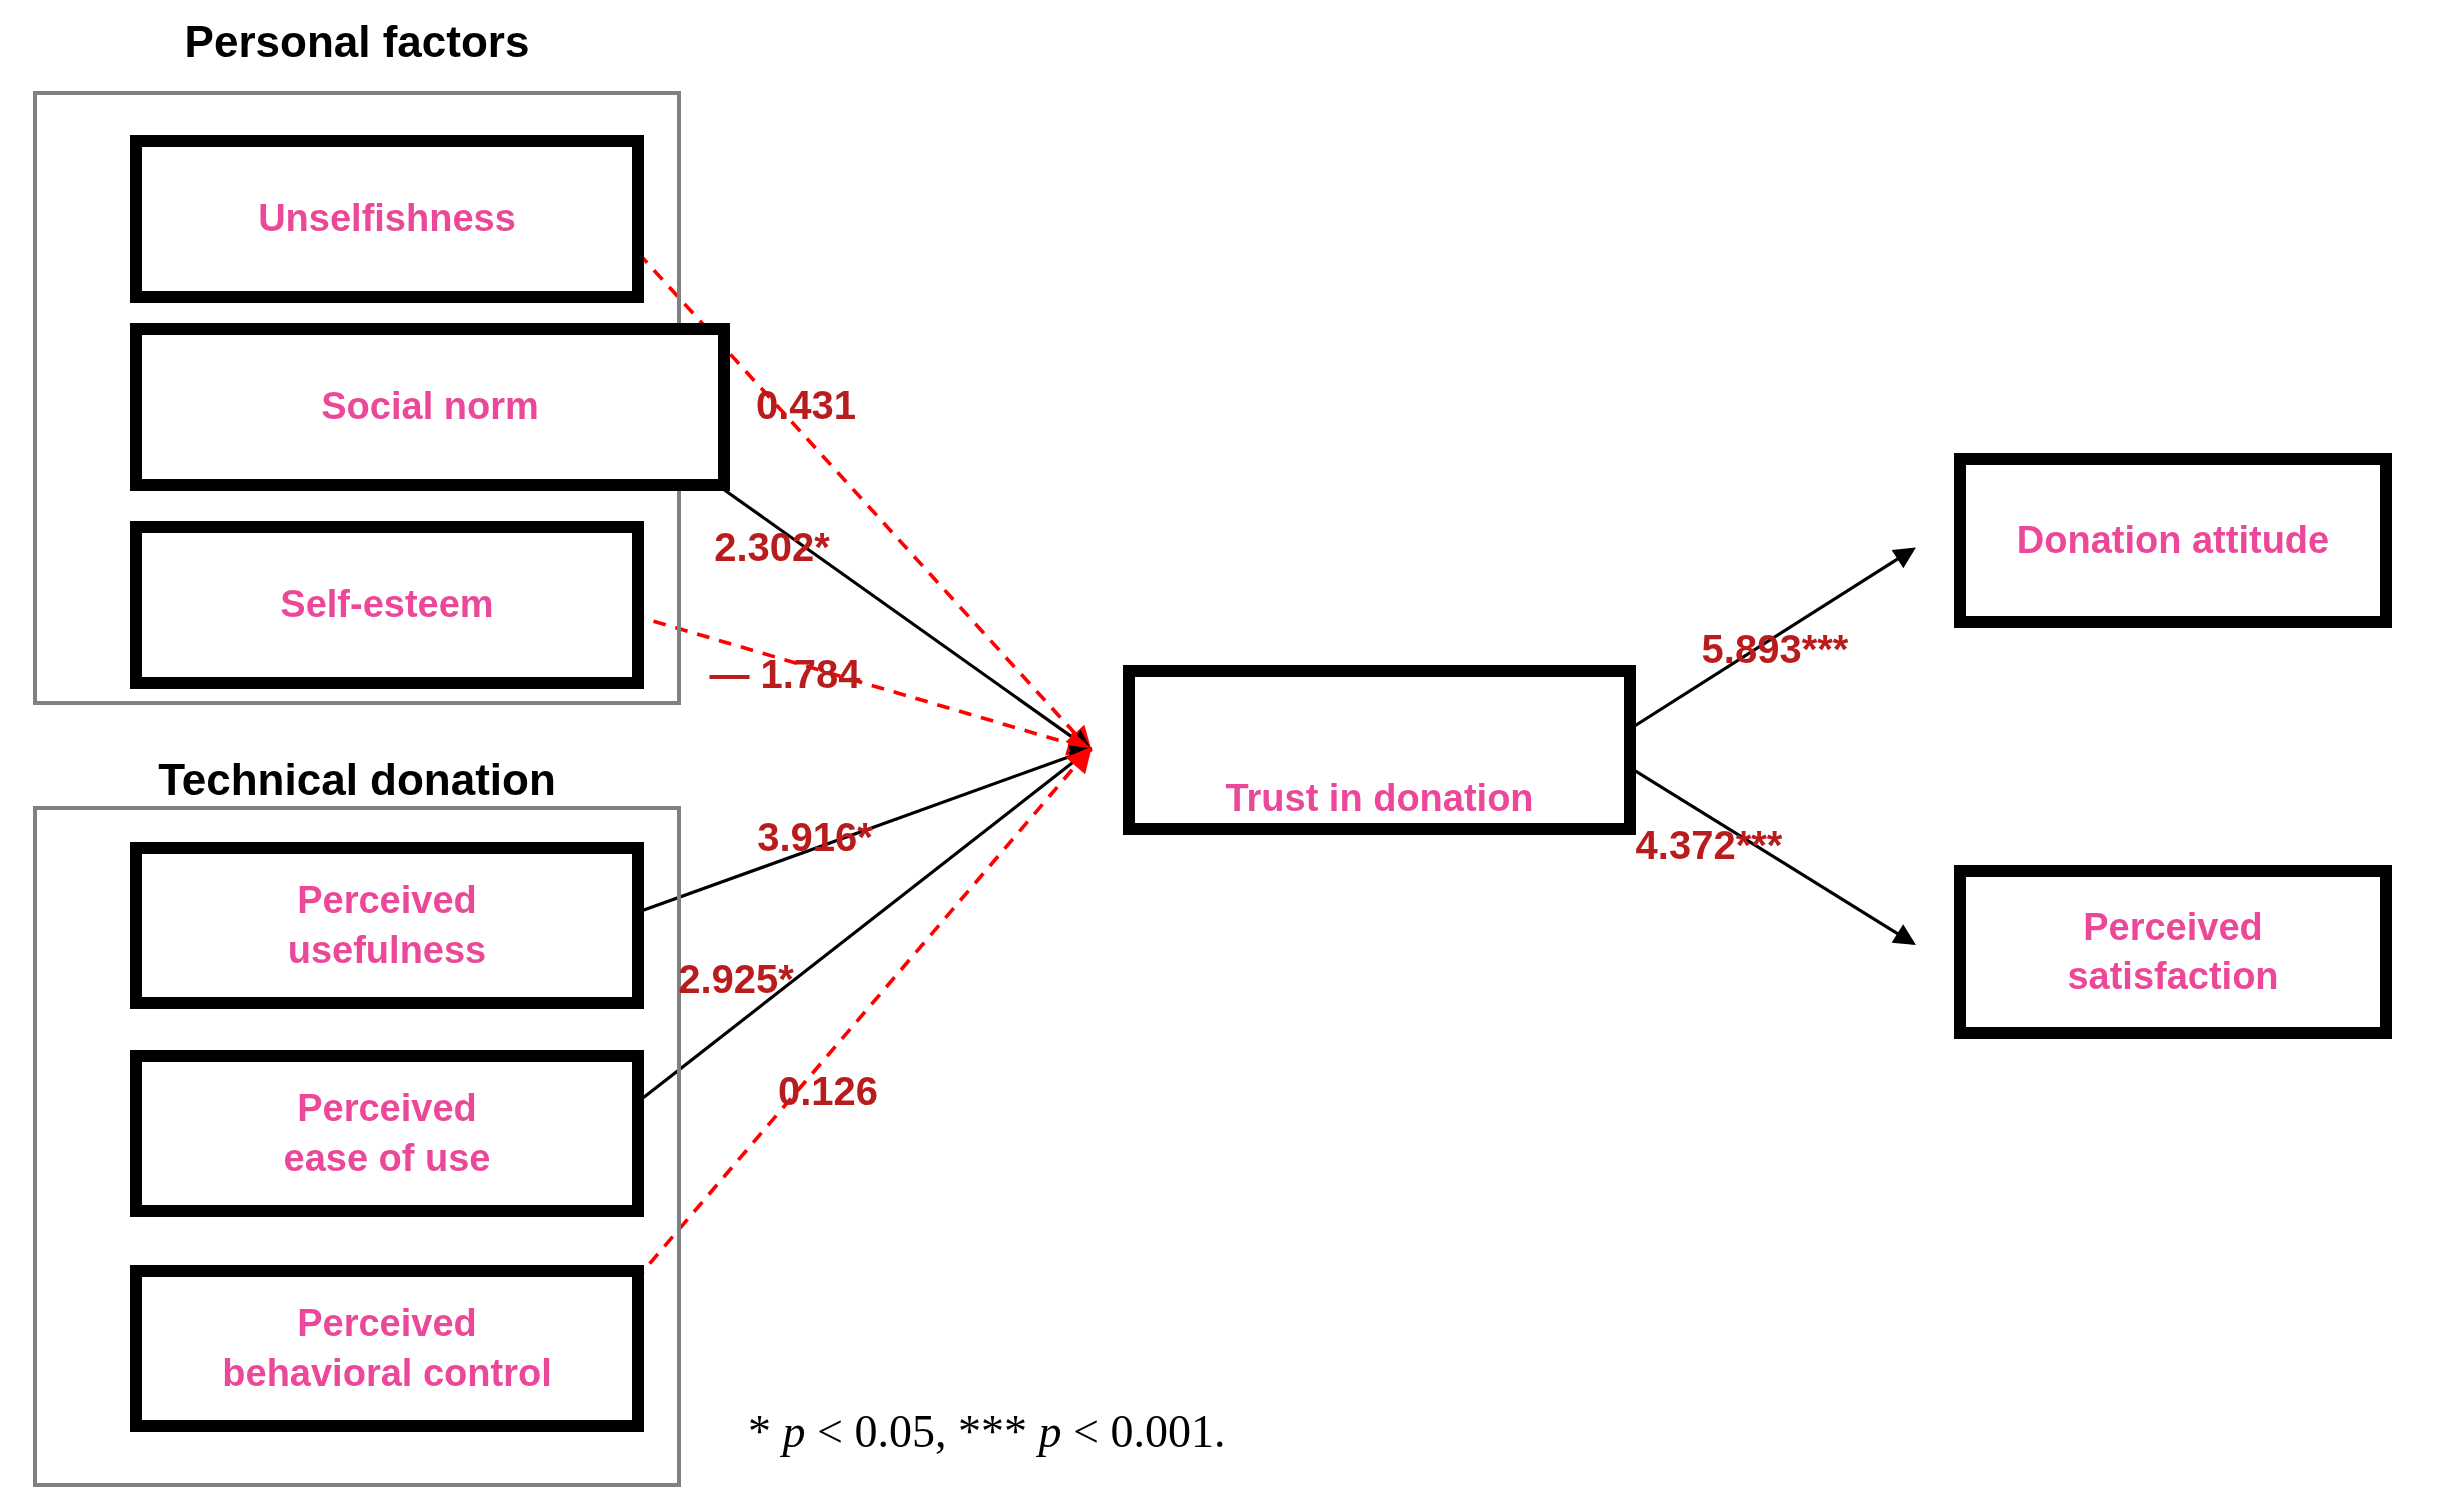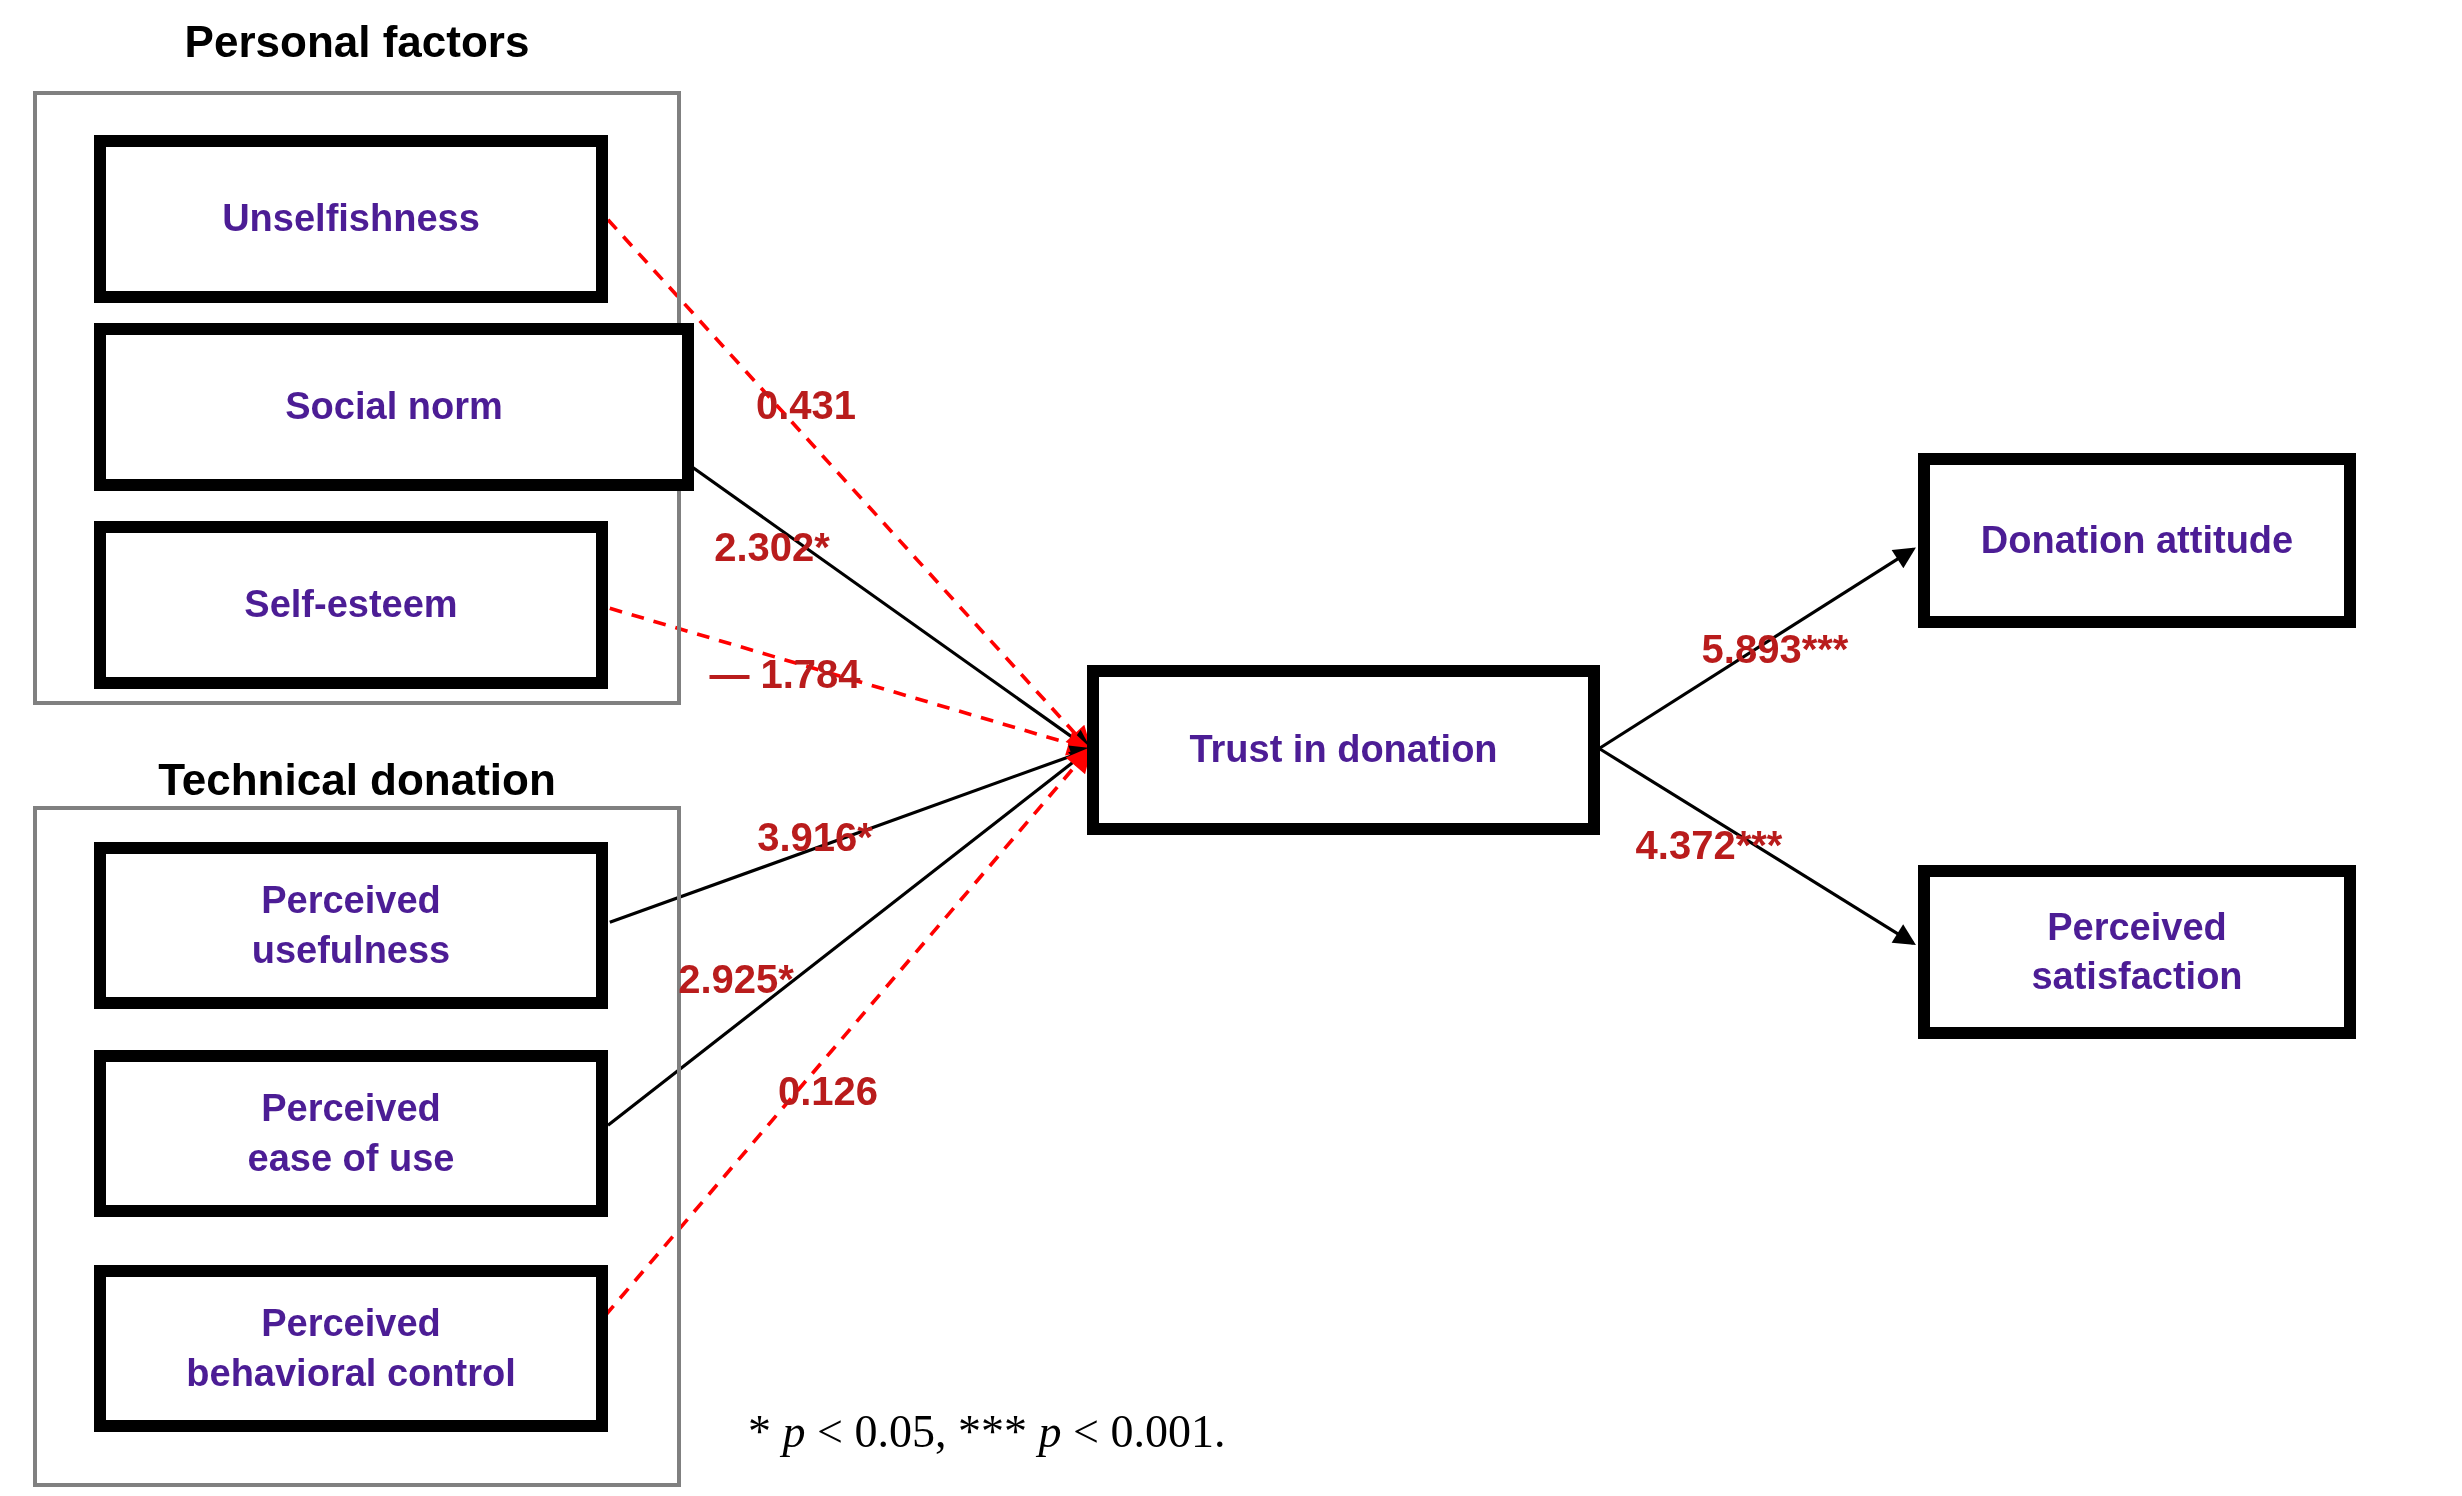--- a/index.html
+++ b/index.html
@@ -14,21 +14,21 @@
   }
   .group-title {
     position:absolute; text-align:center;
     font-weight:bold; font-size:44px; line-height:51px; color:#000;
   }
   .node {
     position:absolute; box-sizing:border-box; background:#ffffff;
     border:12px solid #000000;
     display:flex; align-items:center; justify-content:center;
     text-align:center; font-weight:bold; font-size:38px; line-height:1.3;
-    color:#4c1d95; white-space:pre-line;
+    color:#ec4899; white-space:pre-line;margin-left:36px;
   }
   .node.mediator { border-width:12.7px; }
   .coef {
     position:absolute; transform:translate(-50%,-50%);
     font-weight:bold; font-size:40px; color:#b91c1c; white-space:pre;
   }
   .footnote {
     position:absolute; font-family:"Liberation Serif", serif;
     font-size:46px; line-height:55px; color:#000; white-space:pre;
   }
@@ -81,21 +81,21 @@
   </div>
   <div class="node" style="left:94px; top:1050px; width:514px; height:167px;">
     <span>Perceived
 ease of use</span>
   </div>
   <div class="node" style="left:94px; top:1265px; width:514px; height:167px;">
     <span>Perceived
 behavioral control</span>
   </div>
 
-  <div class="node mediator" style="left:1087px; top:665px; width:513px; height:170px;">
+  <div class="node mediator" style="left:1087px; top:665px; width:513px; height:170px;align-items:flex-end;">
     <span>Trust in donation</span>
   </div>
 
   <div class="node" style="left:1918px; top:453px; width:438px; height:175px;">
     <span>Donation attitude</span>
   </div>
   <div class="node" style="left:1918px; top:865px; width:438px; height:174px;">
     <span>Perceived
 satisfaction</span>
   </div>

